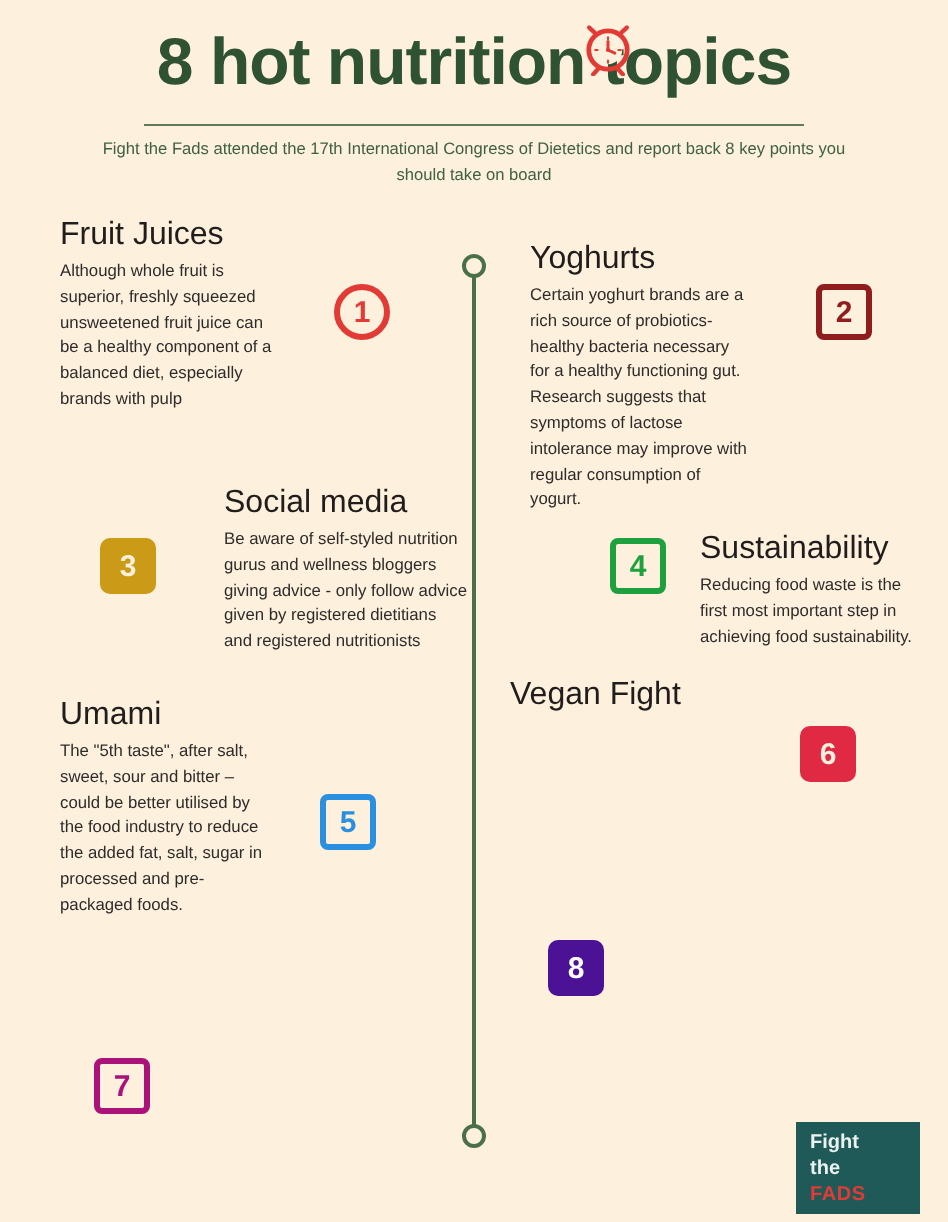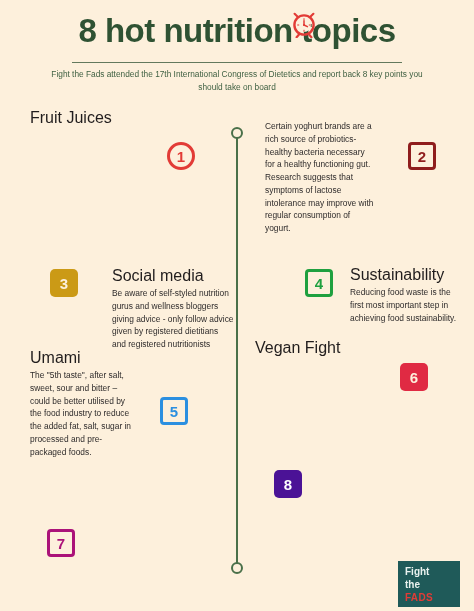--- a/index.html
+++ b/index.html
@@ -112,29 +112,31 @@
     <div class="rule"></div>
     <div class="subtitle">Fight the Fads attended the 17th International Congress of Dietetics and report back 8 key points you should take on board</div>
   </div>
 
   <div class="spine"></div>
   <div class="spine-dot top"></div>
   <div class="spine-dot bottom"></div>
 
   <div class="item" style="left:30px; top:108px; width:110px;">
     <div class="item-head">Fruit Juices</div>
+    <div class="item-body">Although whole fruit is superior, freshly squeezed unsweetened fruit juice can be a healthy component of a balanced diet, especially brands with pulp</div>
   </div>
   <div class="badge b1" style="left:167px; top:142px;">1</div>
 
   <div class="item" style="left:265px; top:120px; width:110px;">
+    <div class="item-head">Yoghurts</div>
     <div class="item-body">Certain yoghurt brands are a rich source of probiotics- healthy bacteria necessary for a healthy functioning gut. Research suggests that symptoms of lactose intolerance may improve with regular consumption of yogurt.</div>
   </div>
   <div class="badge b2" style="left:408px; top:142px;">2</div>
 
-  <div class="item" style="left:112px; top:242px; width:122px;margin-top:24px;">
+  <div class="item" style="left:112px; top:242px; width:122px;">
     <div class="item-head">Social media</div>
     <div class="item-body">Be aware of self-styled nutrition gurus and wellness bloggers giving advice - only follow advice given by registered dietitians and registered nutritionists</div>
   </div>
   <div class="badge b3" style="left:50px; top:269px;">3</div>
 
   <div class="item" style="left:350px; top:265px; width:112px;">
     <div class="item-head">Sustainability</div>
     <div class="item-body">Reducing food waste is the first most important step in achieving food sustainability.</div>
   </div>
   <div class="badge b4" style="left:305px; top:269px;">4</div>

